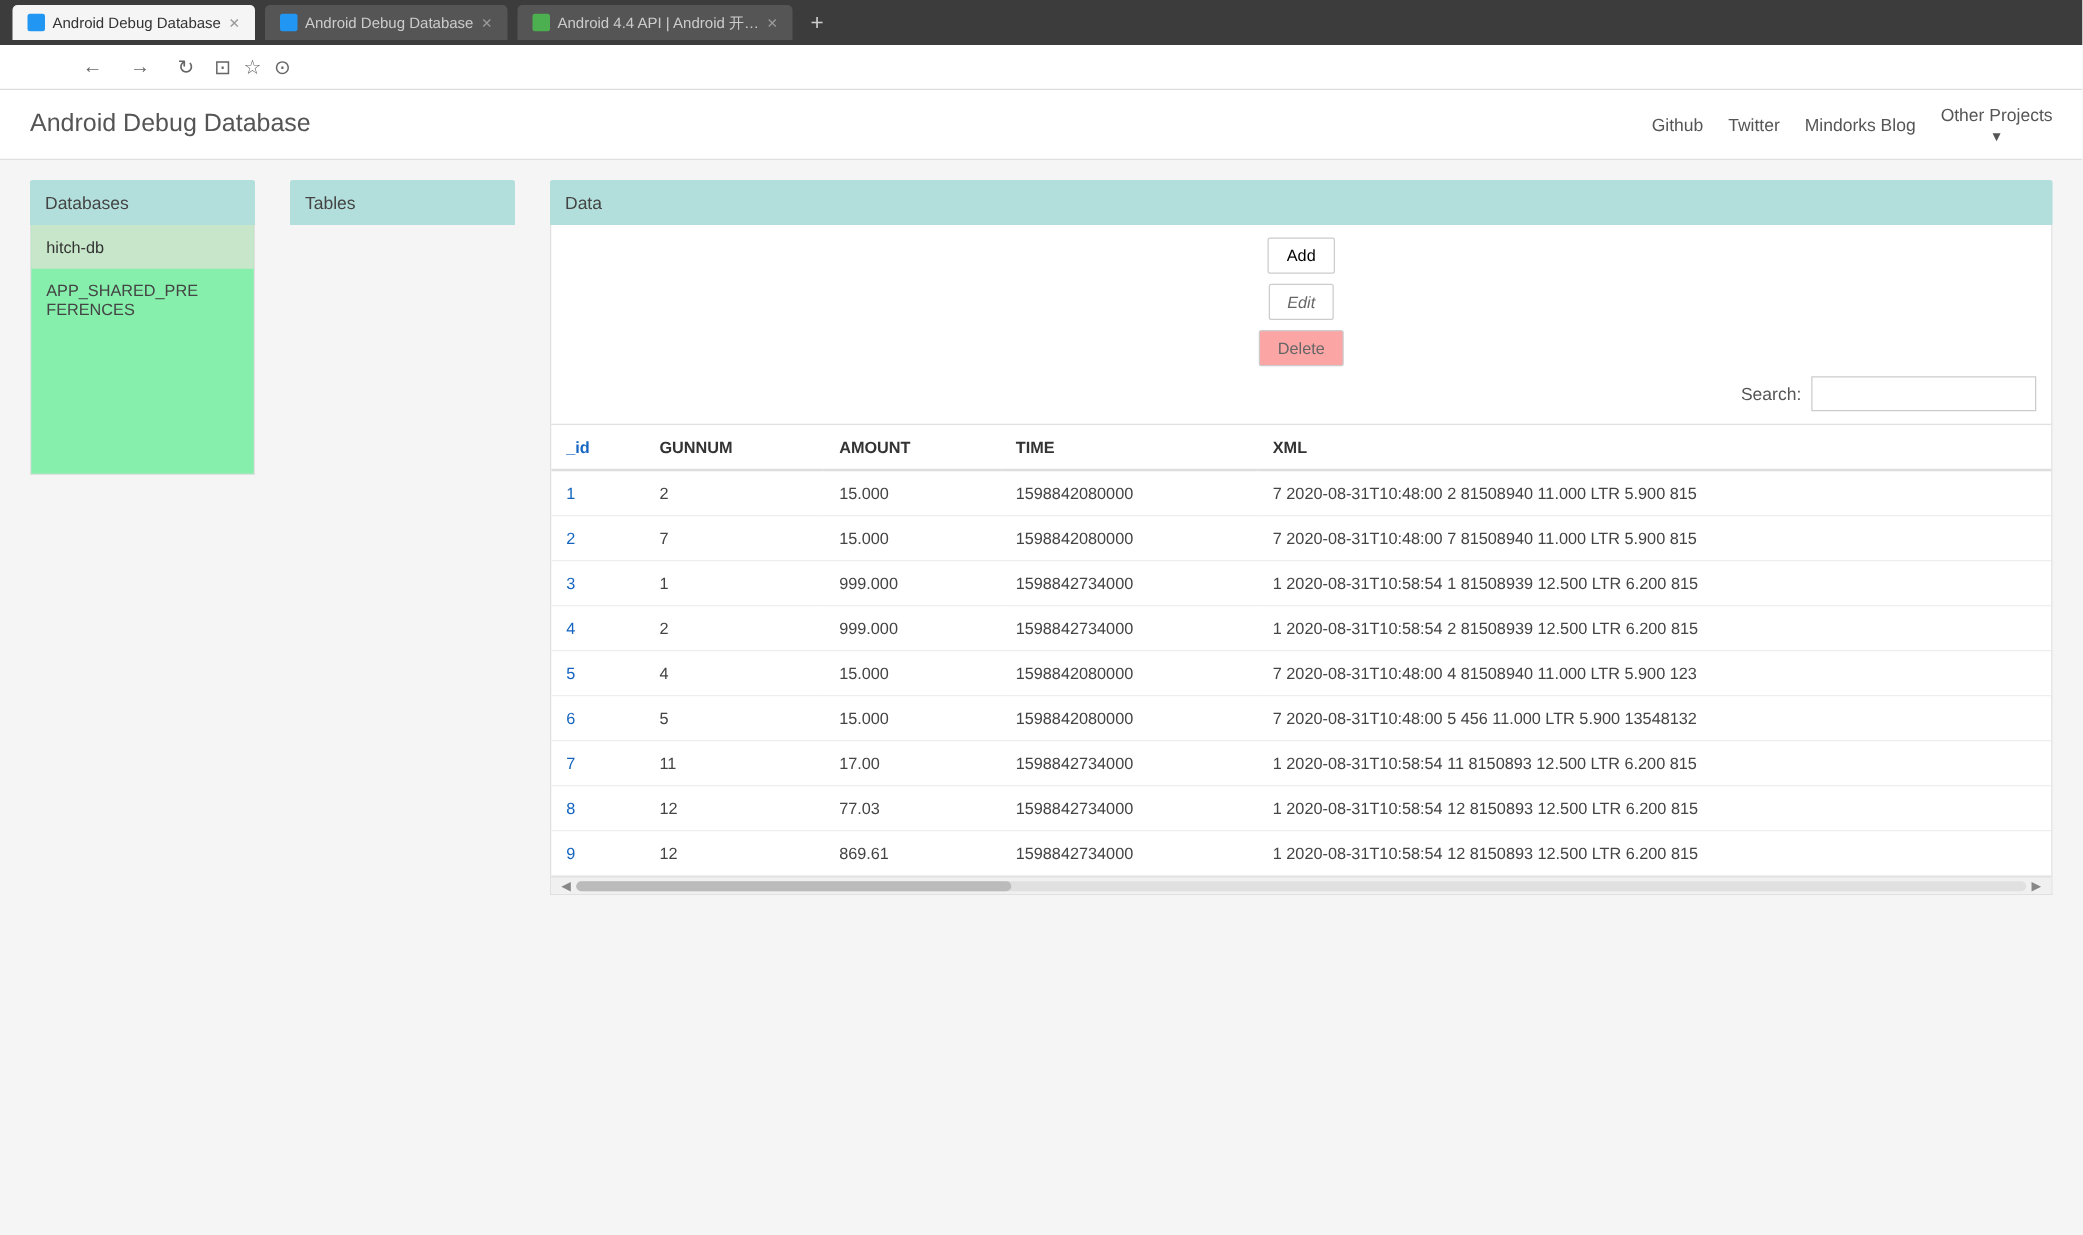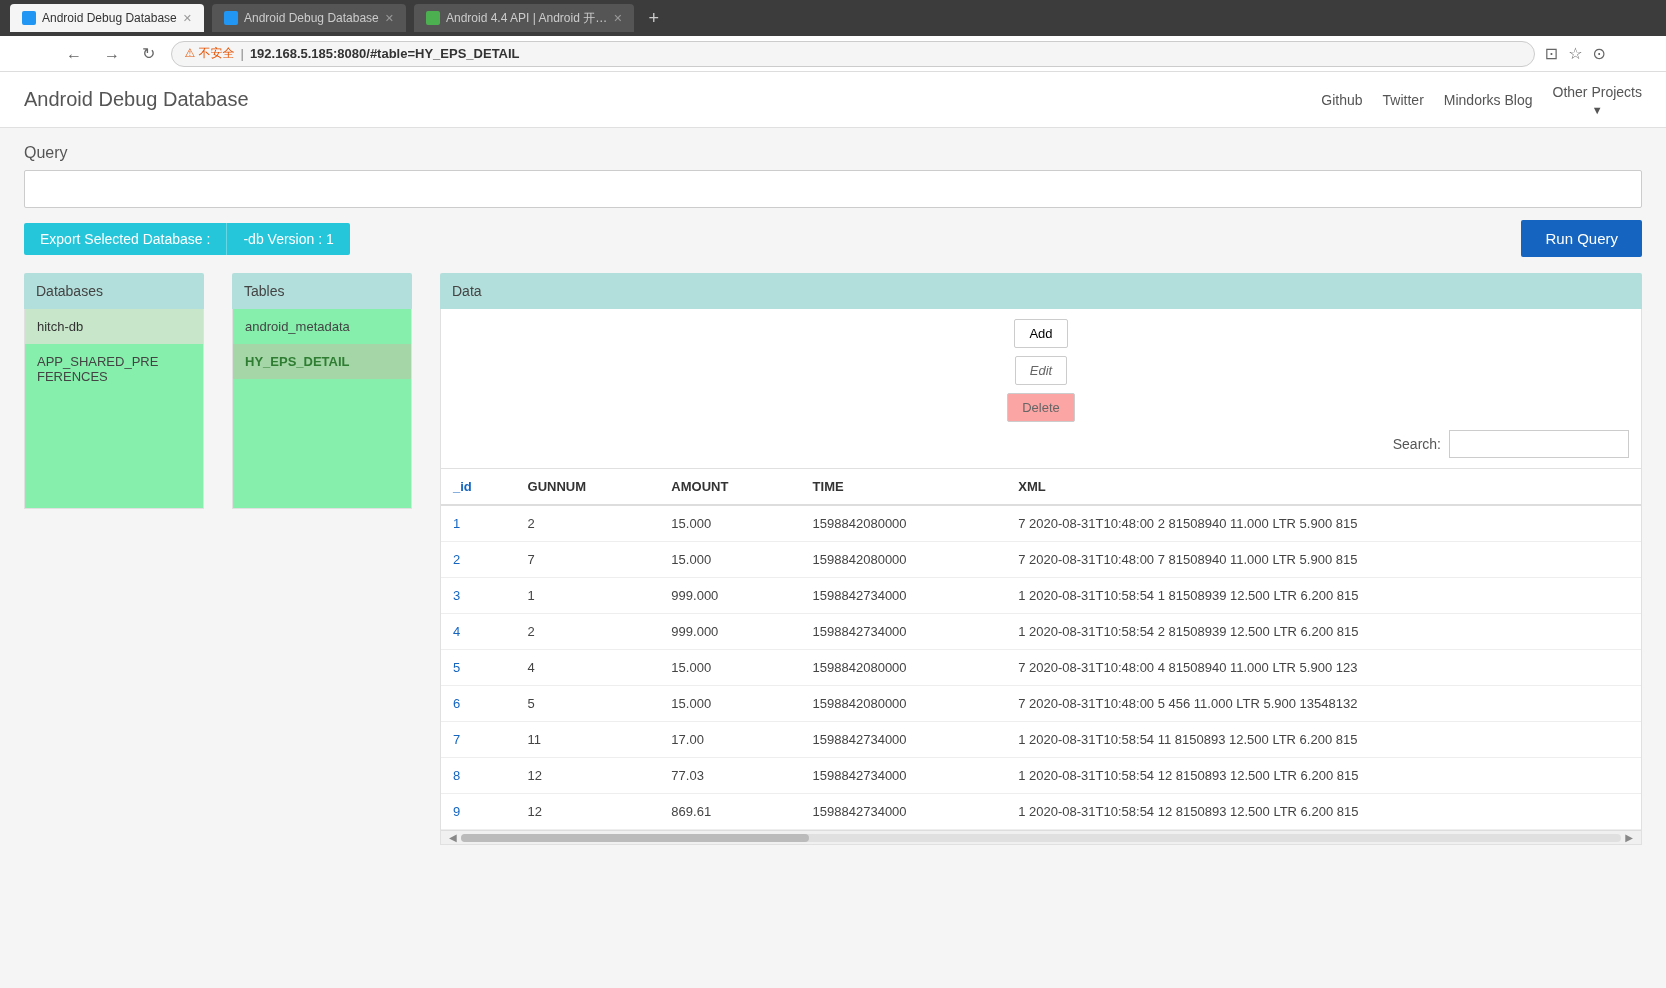--- a/index.html
+++ b/index.html
@@ -369,25 +369,20 @@
     <span>Android 4.4 API | Android 开…</span>
     <span class="tab-close">✕</span>
   </div>
   <span class="tab-add">+</span>
 </div>
 
 <div class="address-bar">
   <span class="nav-btn">←</span>
   <span class="nav-btn">→</span>
   <span class="nav-btn">↻</span>
-  <div class="address-input">
-    <span class="address-warning">⚠ <span>不安全</span></span>
-    <span style="color:#888">|</span>
-    <span class="address-text address-bold">192.168.5.185:8080/#table=HY_EPS_DETAIL</span>
-  </div>
   <div class="toolbar-icons">
     <span style="font-size:16px;">⊡</span>
     <span style="font-size:16px;">☆</span>
     <span style="font-size:16px;">⊙</span>
   </div>
 </div>
 
 <div class="app-header">
   <span class="app-title">Android Debug Database</span>
   <nav class="nav-links">
@@ -396,48 +391,33 @@
     <a class="nav-link">Mindorks Blog</a>
     <a class="nav-link nav-link-dropdown">
       <span>Other Projects</span>
       <span style="font-size:11px;">▼</span>
     </a>
   </nav>
 </div>
 
 <div class="main-content">
 
-  <div>
-    <div class="query-label">Query</div>
-    <input class="query-input" type="text" style="">
-    <div class="toolbar-row">
-      <div class="toolbar-left">
-        <button class="btn-export">Export Selected Database :</button>
-        <button class="btn-version">-db Version : 1</button>
-      </div>
-      <button class="btn-run-query">Run Query</button>
-    </div>
-  </div>
 
   <div class="columns-row">
 
     <div class="col-databases">
       <div class="col-header">Databases</div>
       <div class="col-body">
         <div class="db-item active">hitch-db</div>
         <div class="db-item">APP_SHARED_PRE<br>FERENCES</div>
       </div>
     </div>
 
     <div class="col-tables">
       <div class="col-header">Tables</div>
-      <div class="col-body">
-        <div class="table-item">android_metadata</div>
-        <div class="table-item active">HY_EPS_DETAIL</div>
-      </div>
     </div>
 
     <div class="col-data">
       <div class="data-header">Data</div>
       <div class="data-body">
         <div class="data-toolbar">
           <button class="btn-add">Add</button>
           <button class="btn-edit">Edit</button>
           <button class="btn-delete">Delete</button>
           <div class="search-row">

